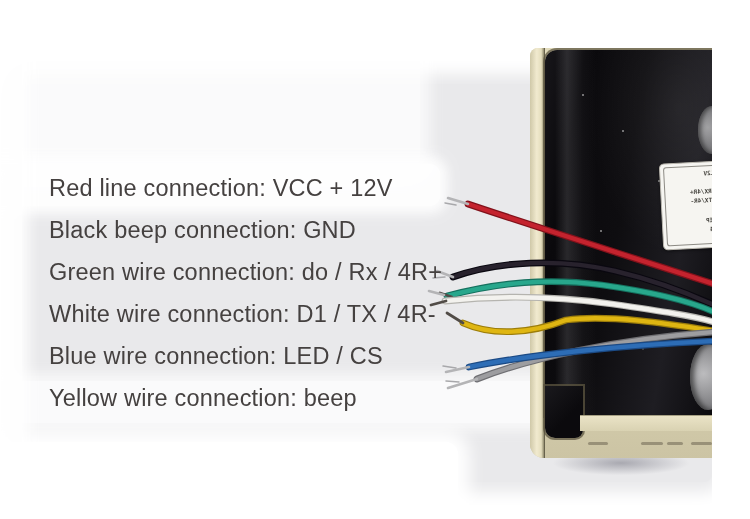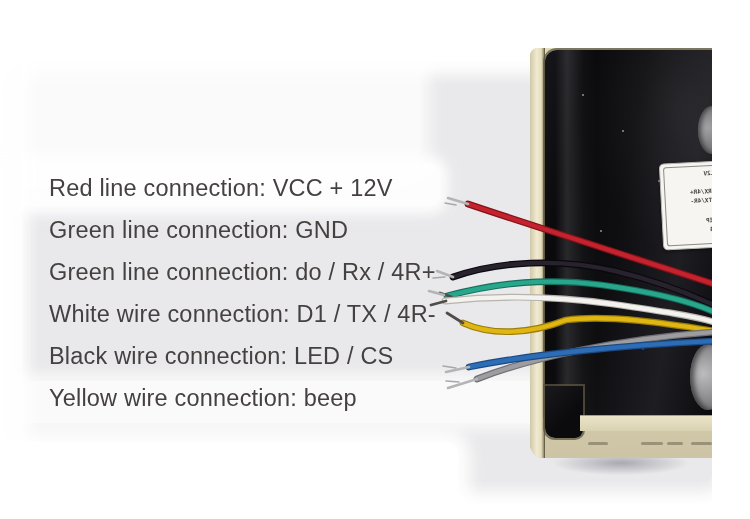--- a/index.html
+++ b/index.html
@@ -189,20 +189,20 @@
 
       <path class="wedge" d="M469,367 C528,355 622,345 714,341" style="stroke: rgb(27, 74, 133);"></path>
       <path class="wcore" d="M469,367 C528,355 622,345 714,341" style="stroke: rgb(45, 109, 182);"></path>
       <path class="tip-silver" d="M446,372 L469,367"></path>
       <path class="strand" d="M443,366 L456,368"></path>
     </svg>
   </div>
 
   <div class="caption">
     <div class="line">Red line connection: VCC + 12V</div>
-    <div class="line">Green line connection: GND</div>
-    <div class="line">Green line connection: do / Rx / 4R+</div>
+    <div class="line">Black beep connection: GND</div>
+    <div class="line">Green wire connection: do / Rx / 4R+</div>
     <div class="line">White wire connection: D1 / TX / 4R-</div>
-    <div class="line">Black wire connection: LED / CS</div>
+    <div class="line">Blue wire connection: LED / CS</div>
     <div class="line">Yellow wire connection: beep</div>
   </div>
 
 </div>
 
 </body></html>

